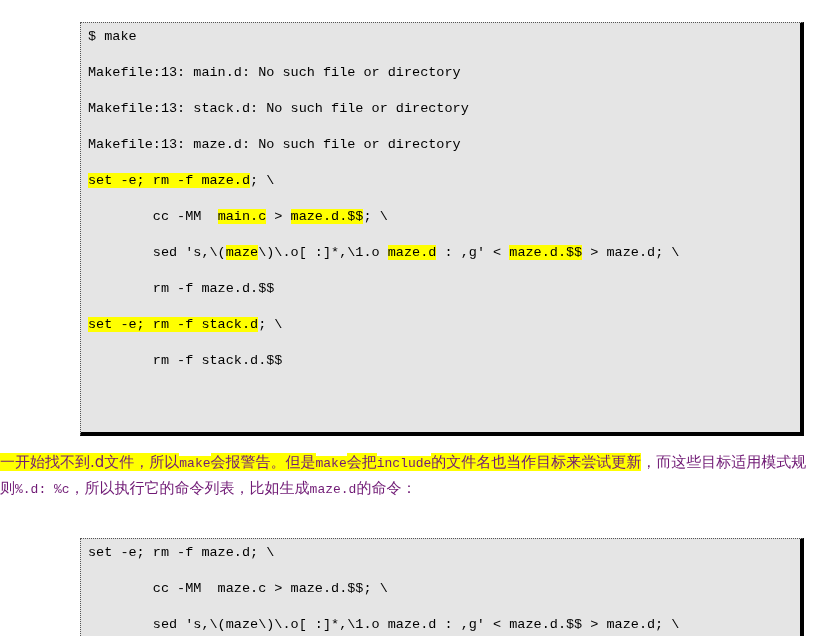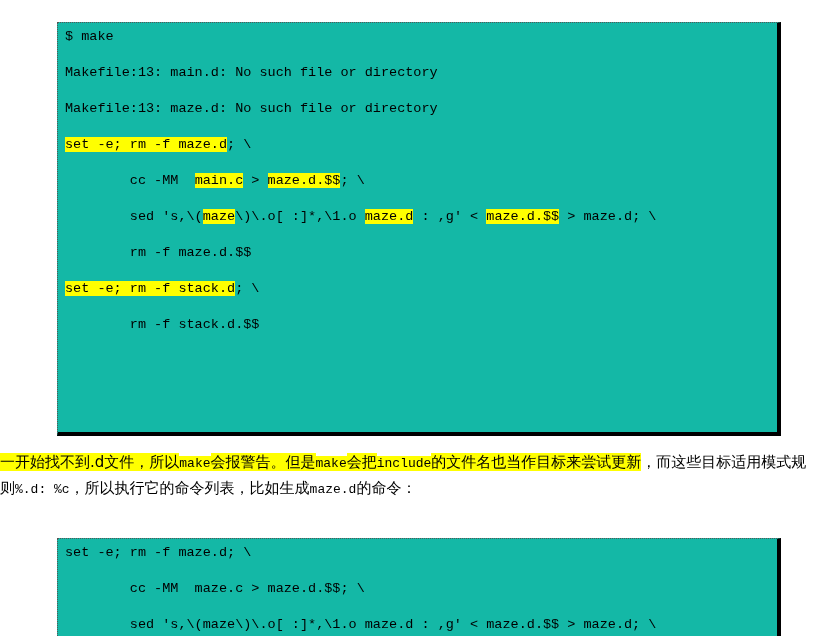--- a/index.html
+++ b/index.html
@@ -17,33 +17,34 @@
 
   .page {
     position: relative;
     width: 837px;
     height: 636px;
   }
 
   
   .codeblock {
     position: absolute;
-    background: #14b8a6;
+    background: #e5e5e5;
     border: 1px dotted #555555;
     border-right: 4px solid #000000;
     border-bottom: 4px solid #000000;
     box-sizing: border-box;
     padding: 5px 4px 4px 7px;
     font-family: "Liberation Mono", "DejaVu Sans Mono", monospace;
     font-size: 13.5px;
     line-height: 18px;
     color: #000000;
     white-space: pre-wrap;
     word-break: break-all;
     overflow: hidden;
+    margin-left: 23px;
   }
 
   #block-make-output {
     left: 57px;
     top: 8px;
     width: 724px;
     height: 414px;
   }
 
   #block-maze-rule {
@@ -64,37 +65,38 @@
 
   
   .para {
     position: absolute;
     left: 0px;
     top: 450px;
     width: 837px;
     font-family: "DejaVu Sans", "Liberation Sans", sans-serif;
     font-size: 15px;
     line-height: 24px;
-    color: #000000;
+    color: #701a75;
   }
   .para .mono {
     font-family: "Liberation Mono", "DejaVu Sans Mono", monospace;
     font-size: 13px;
   }
   .para .hl {
     background: #ffff00;
   }
 </style>
 </head>
 <body>
 
 <div class="page">
 
   <pre class="codeblock" id="block-make-output"><span class="codeline"><span>$ make</span></span>
 <span class="codeline"><span>Makefile:13: main.d: No such file or directory</span></span>
+<span class="codeline"><span>Makefile:13: stack.d: No such file or directory</span></span>
 <span class="codeline"><span>Makefile:13: maze.d: No such file or directory</span></span>
 <span class="codeline"><span class="hl">set -e; rm -f maze.d</span><span>; \</span></span>
 <span class="codeline"><span>        cc -MM  </span><span class="hl">main.c</span><span> &gt; </span><span class="hl">maze.d.$$</span><span>; \</span></span>
 <span class="codeline"><span>        sed 's,\(</span><span class="hl">maze</span><span>\)\.o[ :]*,\1.o </span><span class="hl">maze.d</span><span> : ,g' &lt; </span><span class="hl">maze.d.$$</span><span> &gt; maze.d; \</span></span>
 <span class="codeline"><span>        rm -f maze.d.$$</span></span>
 <span class="codeline"><span class="hl">set -e; rm -f stack.d</span><span>; \</span></span>
 <span class="codeline"><span>        rm -f stack.d.$$</span></span>
 
 
 

